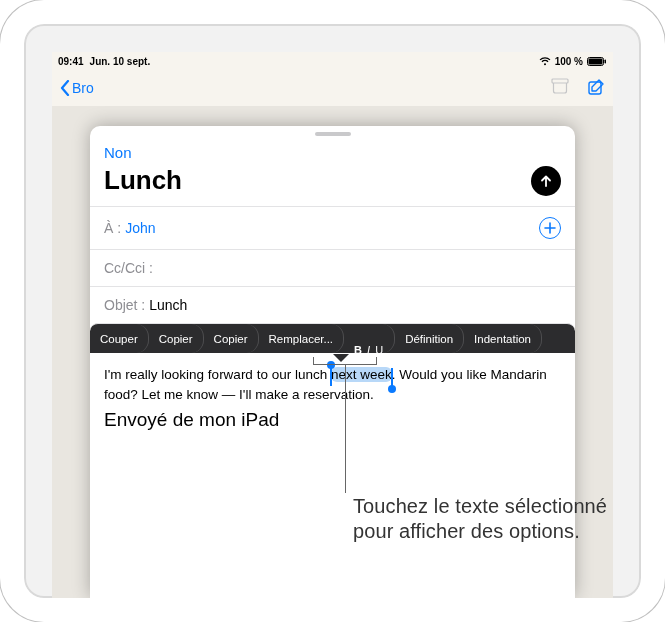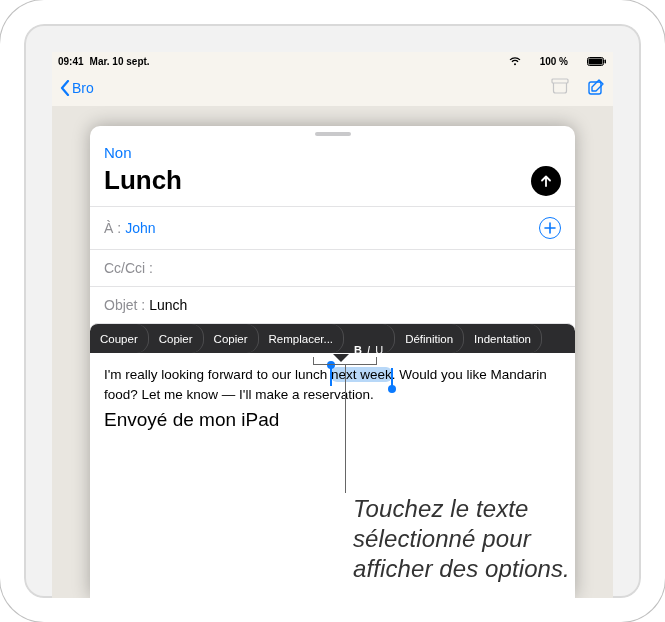--- a/index.html
+++ b/index.html
@@ -31,21 +31,21 @@
       height: 18px;
       background: #f7f4ee;
       display: flex;
       align-items: center;
       font-size: 10px;
       padding: 0 6px;
       color: #000;
       font-weight: 600;
     }
     .status-left { display: flex; gap: 6px; align-items: center; }
-    .status-right { margin-left: auto; display: flex; gap: 19px; align-items: center; }
+    .status-right { margin-left: auto; display: flex; gap: 4px; align-items: center; }
     .wifi-icon, .battery-icon { display: inline-flex; }
     
     .bg-toolbar {
       height: 36px;
       background: #f7f4ee;
       display: flex;
       align-items: center;
       padding: 0 8px;
       color: #0a7aff;
       font-size: 14px;
@@ -182,38 +182,37 @@
       border-bottom: 1px solid #666;
       height: 8px;
     }
     .callout-line {
       position: absolute;
       width: 1px;
       background: #666;
     }
     .callout-text {
       position: absolute;
-      font-size: 24px;
+      font-size: 20px;
       color: #333;
       line-height: 1.25;
       font-weight: 400;
       letter-spacing: 0.1px;
-      font-style: italic;
     }
   </style>
 </head>
 <body>
 
 <div class="device">
   <div class="screen">
 
     <div class="status">
       <div class="status-left">
         <span>09:41</span>
-        <span>Mar. 10 sept.</span>
+        <span>Jun. 10 sept.</span>
       </div>
       <div class="status-right">
         <span class="wifi-icon">
           <svg width="12" height="9" viewBox="0 0 12 9">
               <path d="M6 8.2a1 1 0 100-2 1 1 0 000 2zM3.4 5.2a3.7 3.7 0 015.2 0l.9-.9a5 5 0 00-7 0l.9.9zM1.5 3.3a6.3 6.3 0 019 0l.9-.9a7.6 7.6 0 00-10.8 0l.9.9z" fill="#000"></path>
             </svg>
         </span>
         <span>100 %</span>
         <span class="battery-icon">
           <svg width="20" height="9" viewBox="0 0 20 9">

